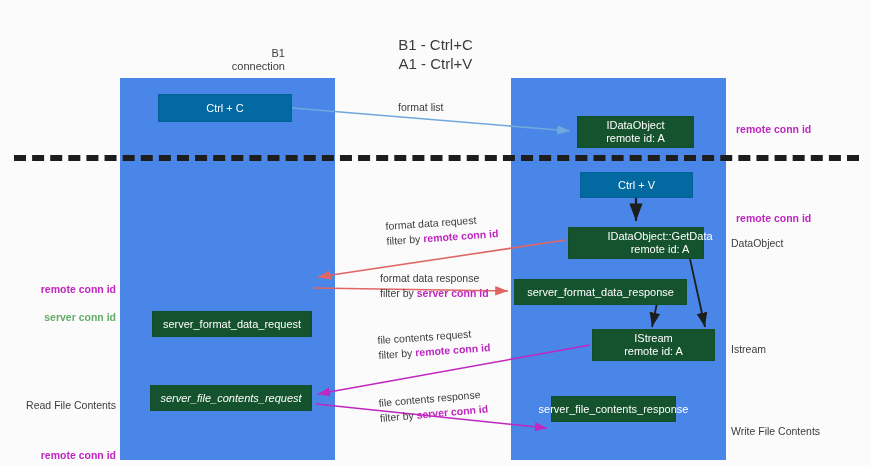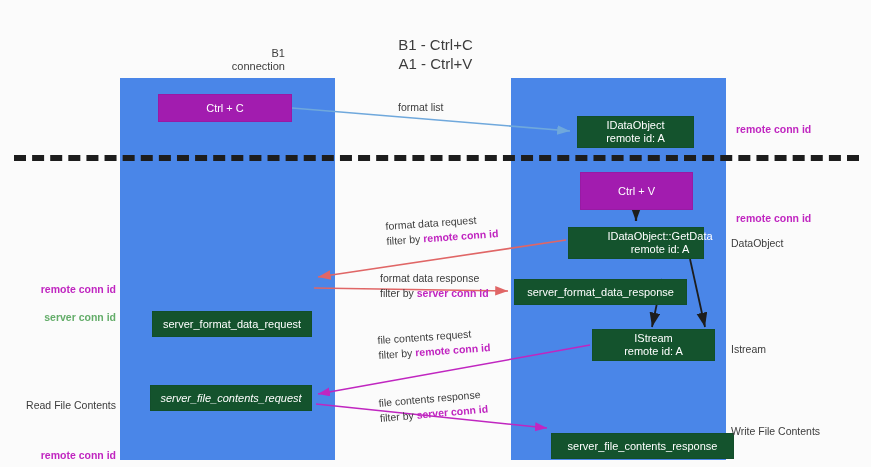--- a/index.html
+++ b/index.html
@@ -50,32 +50,32 @@
     flex-direction:column;
     align-items:center;
     justify-content:center;
     font-size:11px;
     line-height:13px;
     color:#ffffff;
     text-align:center;
     white-space:pre-line;
     border:1px solid rgba(0,0,0,0.06);
   }
-  .box.green{background:#a21caf;}
+  .box.green{background:#0369a1;}
   .box.orange{background:#14532d;}
 
   #box-ctrlc{left:158px;top:94px;width:134px;height:28px;}
   #box-idataobject{left:577px;top:116px;width:117px;height:32px;}
-  #box-ctrlv{left:580px;top:172px;width:113px;height:38px;}
+  #box-ctrlv{left:580px;top:172px;width:113px;height:26px;}
   #box-getdata{left:568px;top:227px;width:136px;height:32px;padding-left:48px;}
   #box-sfdreq{left:152px;top:268px;width:160px;height:26px;margin-top:43px;}
   #box-sfdresp{left:514px;top:279px;width:173px;height:26px;}
   #box-istream{left:592px;top:329px;width:123px;height:32px;}
   #box-sfcreq{left:150px;top:385px;width:162px;height:26px;font-style:italic;}
-  #box-sfcresp{left:551px;top:433px;width:183px;height:26px;}
+  #box-sfcresp{left:551px;top:396px;width:125px;height:26px;}
 
   
   #divider{
     left:14px;top:155px;width:845px;height:0;
     border-top:6px dashed #1d1d1d;
   }
 
   
   #arrows{left:0;top:0;width:871px;height:467px;pointer-events:none;}
 

